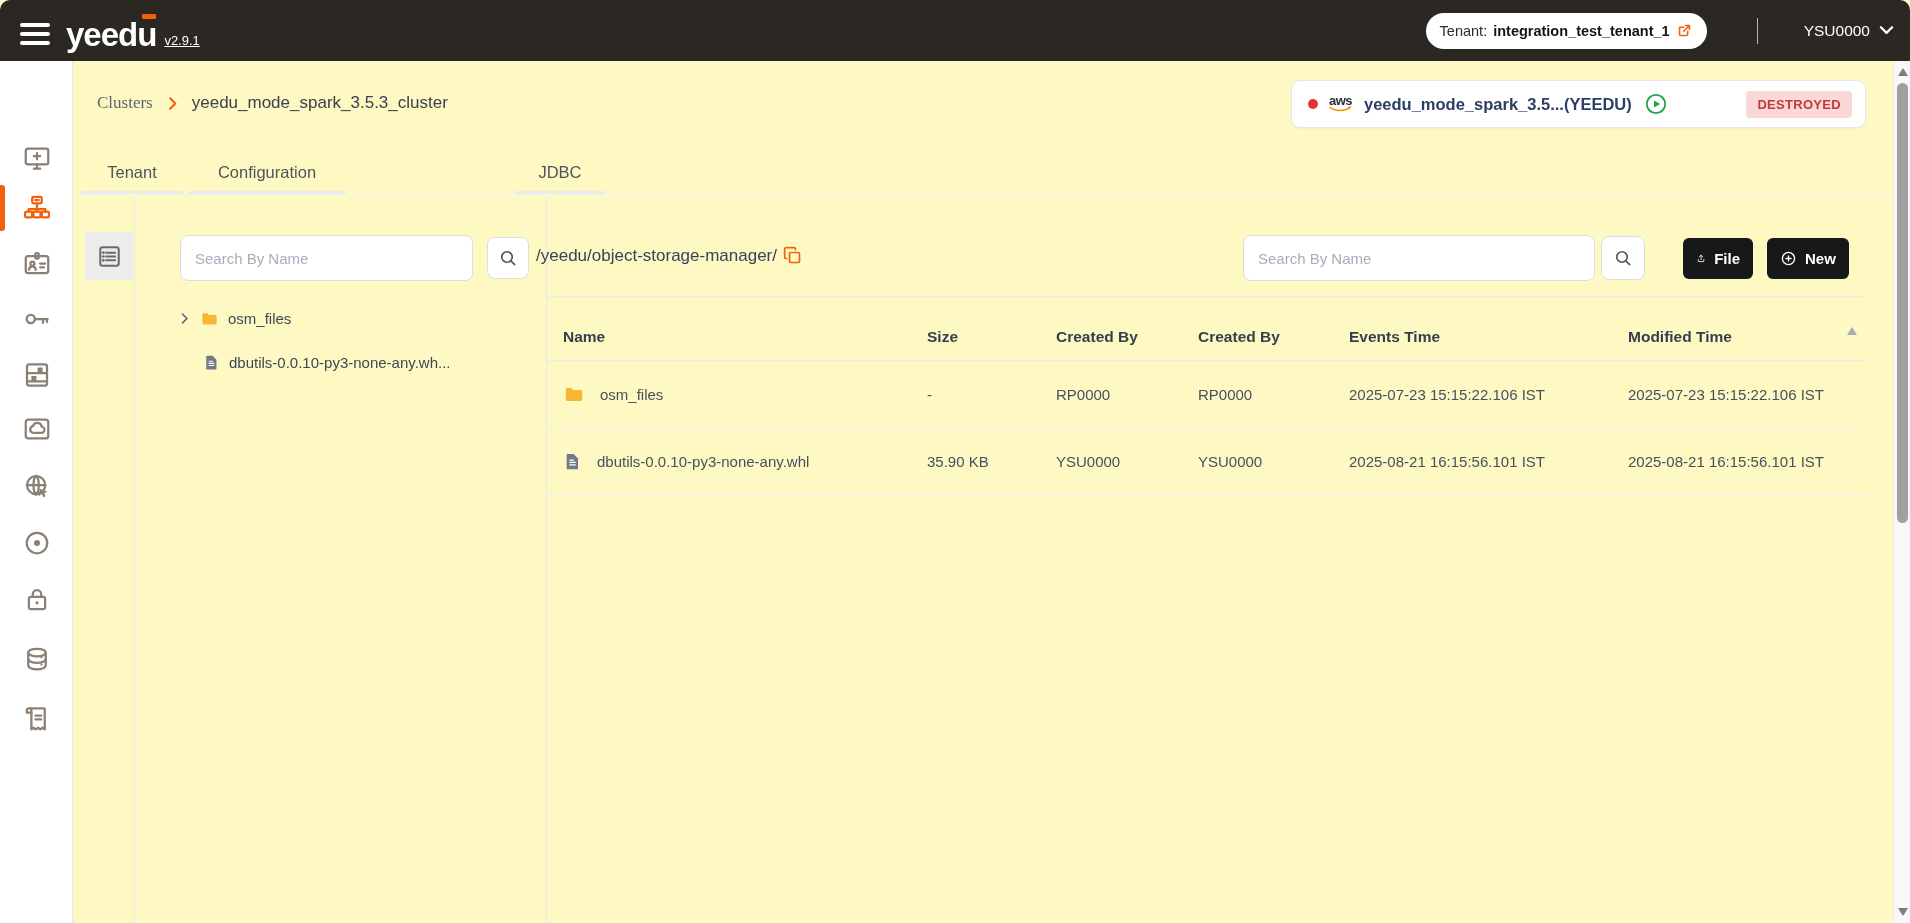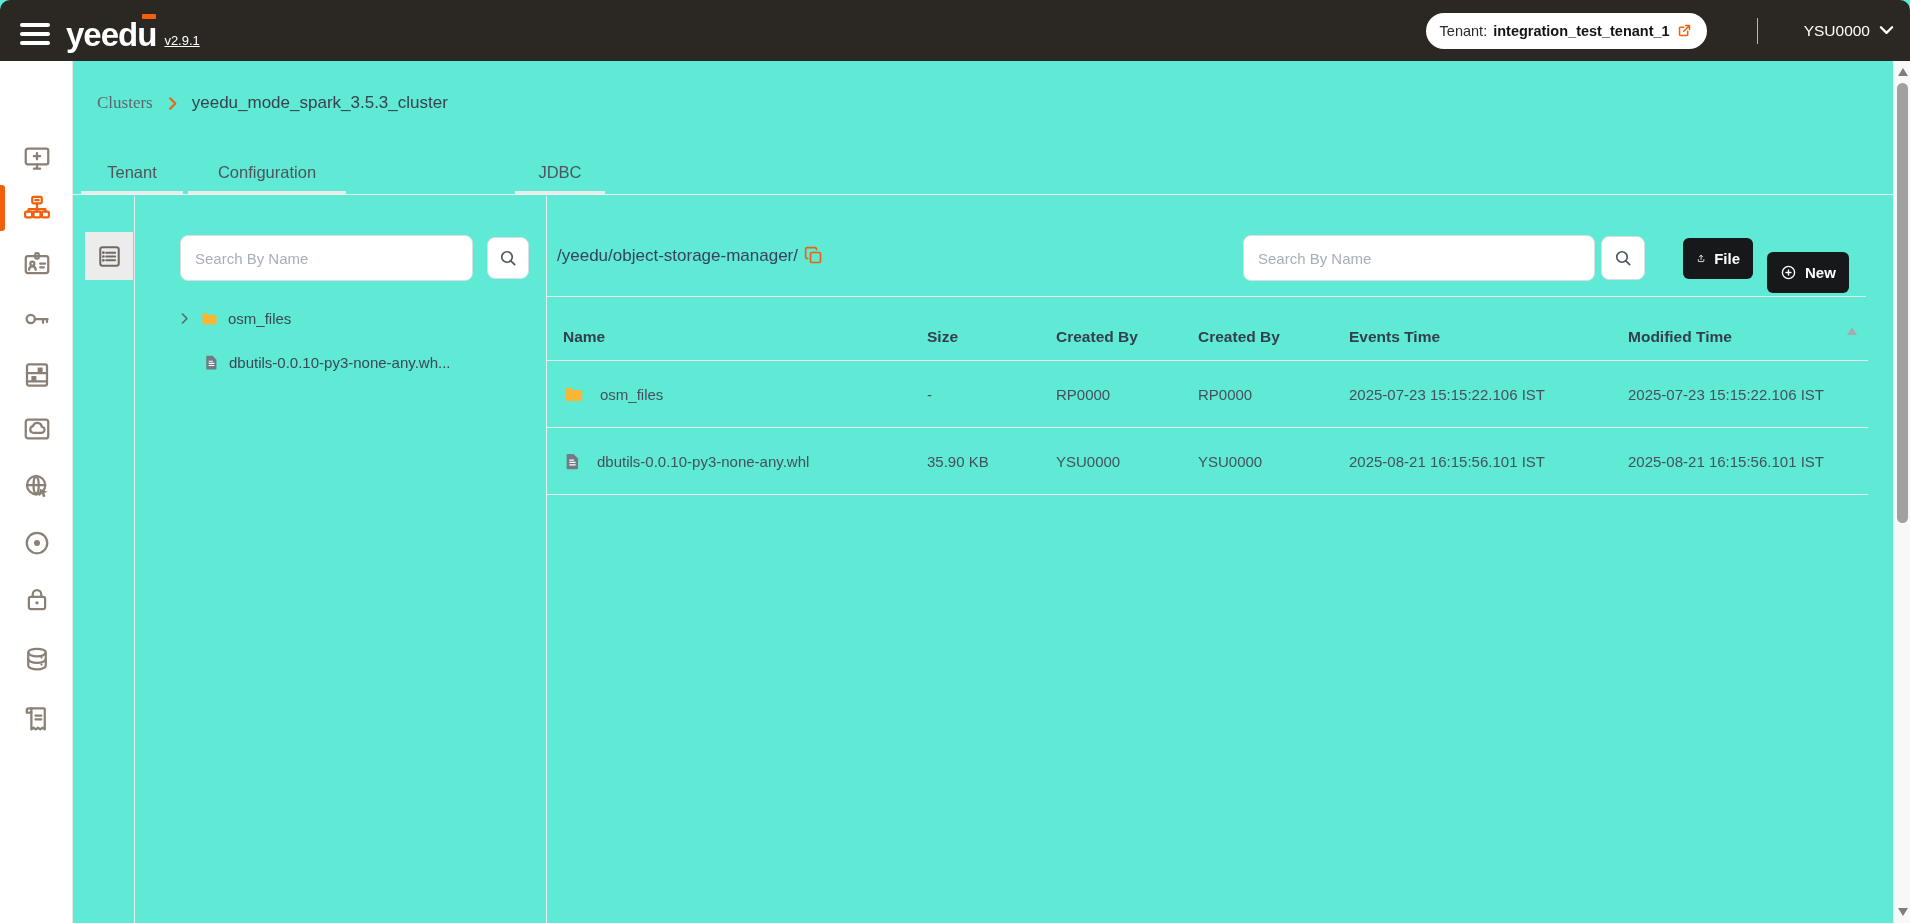--- a/index.html
+++ b/index.html
@@ -1,18 +1,18 @@
 <!DOCTYPE html>
 <html><head>
 <meta charset="utf-8">
 <style>
   * { margin:0; padding:0; box-sizing:border-box; }
   html,body { background:#ffffff; }
   body { font-family:"Liberation Sans","DejaVu Sans",sans-serif; }
-  .app { position:relative; width:1910px; height:923px; background:#5eead4; overflow:hidden; }
+  .app { position:relative; width:1910px; height:923px; background:#fef9c3; overflow:hidden; }
 
   
   header { position:absolute; left:0; top:0; width:1910px; height:61px; background:#2b2723;
            border-radius:10px 10px 0 0; display:flex; align-items:center; justify-content:space-between; }
   .h-left { display:flex; align-items:flex-end; padding-left:20px; }
   .hamburger { width:30px; height:22px; display:flex; flex-direction:column; justify-content:space-between; cursor:pointer; margin:0 16px 6px 0; }
   .hamburger span { display:block; height:4px; border-radius:3px; background:#fff; }
   .logo { position:relative; color:#fff; font-size:33px; font-weight:700; letter-spacing:-1px; line-height:1; padding-top:8px; }
   .logo::after { content:""; position:absolute; right:0px; top:4px; width:14px; height:5px; background:#f2600c; border-radius:1px; }
   .version { color:#fff; font-size:13px; text-decoration:underline; margin:0 0 3px 8px; cursor:pointer; }
@@ -81,32 +81,32 @@
   .tree-mag svg, .exp-mag svg { width:20px; height:20px; }
 
   .tree-item { position:absolute; display:flex; align-items:center; cursor:pointer; font-size:15px; color:#3d4759; }
   .tree-item .chev { display:flex; margin-right:9px; color:#5b6573; }
   .tree-item svg.fold { width:19px; height:19px; margin-right:9px; }
   .tree-item svg.doc { width:17px; height:17px; margin-right:9px; }
   .tree-folder { left:178px; top:306px; height:24px; }
   .tree-file { left:203px; top:350px; height:24px; }
 
   
-  .path-row { position:absolute; left:557px; top:245px; display:flex; align-items:center; gap:5px; }
+  .path-row { position:absolute; left:536px; top:245px; display:flex; align-items:center; gap:5px; }
   .path-text { font-size:17px; color:#39425c; }
   .copy-btn { display:flex; cursor:pointer; background:none; border:none; padding:0; }
   .copy-btn svg { width:21px; height:21px; }
   .exp-search { position:absolute; left:1243px; top:235px; width:352px; height:46px; }
   .exp-search input { width:100%; height:100%; }
   .exp-mag { position:absolute; left:1601px; top:236px; width:44px; height:44px; }
   .dark-btn { position:absolute; top:238px; height:41px; background:#17181a; color:#fff; border:none; border-radius:6px;
               font-size:15px; font-weight:600; font-family:inherit; display:flex; align-items:center; gap:8px;
               padding:0 13px; cursor:pointer; }
   .btn-file { left:1683px; width:70px; }
-  .btn-new { left:1767px; width:82px;margin-top:14px; }
+  .btn-new { left:1767px; width:82px; }
   .dark-btn svg { width:17px; height:17px; }
 
   
   .tbl { position:absolute; left:546px; top:314px; width:1322px; }
   .trow { display:grid; grid-template-columns:340px 105px 118px 127px 255px 258px 1fr; padding-left:17px; align-items:center;gap:24px; }
   .thead { height:47px; font-size:15.5px; font-weight:700; color:#333f4f; border-bottom:1px solid #e8ecf0; }
   .tdata { height:67px; font-size:15px; color:#46505e; border-bottom:1px solid #edf0f3; cursor:pointer; }
   .name-cell { display:flex; align-items:center; gap:15px; }
   .name-cell svg.fold { width:22px; height:22px; }
   .name-cell svg.doc { width:19px; height:19px; }
@@ -257,20 +257,38 @@
   <div class="crumb">
     <span class="root">Clusters</span>
     <span style="display:flex;">
       <svg width="15" height="15" viewBox="0 0 16 16" fill="none" stroke="#f2600c" stroke-width="2.2" stroke-linecap="round" stroke-linejoin="round">
           <path d="M5.5 2.5L11 8l-5.5 5.5"></path>
         </svg>
     </span>
     <span class="cur">yeedu_mode_spark_3.5.3_cluster</span>
   </div>
 
+  <div class="cluster-card">
+    <span class="status-dot"></span>
+    <span class="aws-logo">
+      <span class="aws-text">aws</span>
+      <svg width="25" height="8" viewBox="0 0 27 9">
+          <path d="M1.5 1.5c5.5 4.4 17 4.4 21.5 1" fill="none" stroke="#f79400" stroke-width="1.7" stroke-linecap="round"></path>
+          <path d="M21.8.6l4-.3-2 3.4z" fill="#f79400"></path>
+        </svg>
+    </span>
+    <span class="cluster-name">yeedu_mode_spark_3.5...(YEEDU)</span>
+    <span class="play-btn">
+      <svg width="24" height="24" viewBox="0 0 24 24">
+          <circle cx="12" cy="12" r="9.2" fill="none" stroke="#1ea24a" stroke-width="1.8"></circle>
+          <path d="M10 8.4v7.2L16.2 12z" fill="#1ea24a"></path>
+        </svg>
+    </span>
+    <span class="status-badge">DESTROYED</span>
+  </div>
 
   <div class="tabs-line"></div>
   <div class="tab" style="left:81px; width:102px;">Tenant</div>
   <div class="tab" style="left:188px; width:158px;">Configuration</div>
   <div class="tab" style="left:515px; width:90px;">JDBC</div>
 
   <div class="vline v1"></div>
   <div class="vline v2"></div>
 
   <button class="list-toggle">

